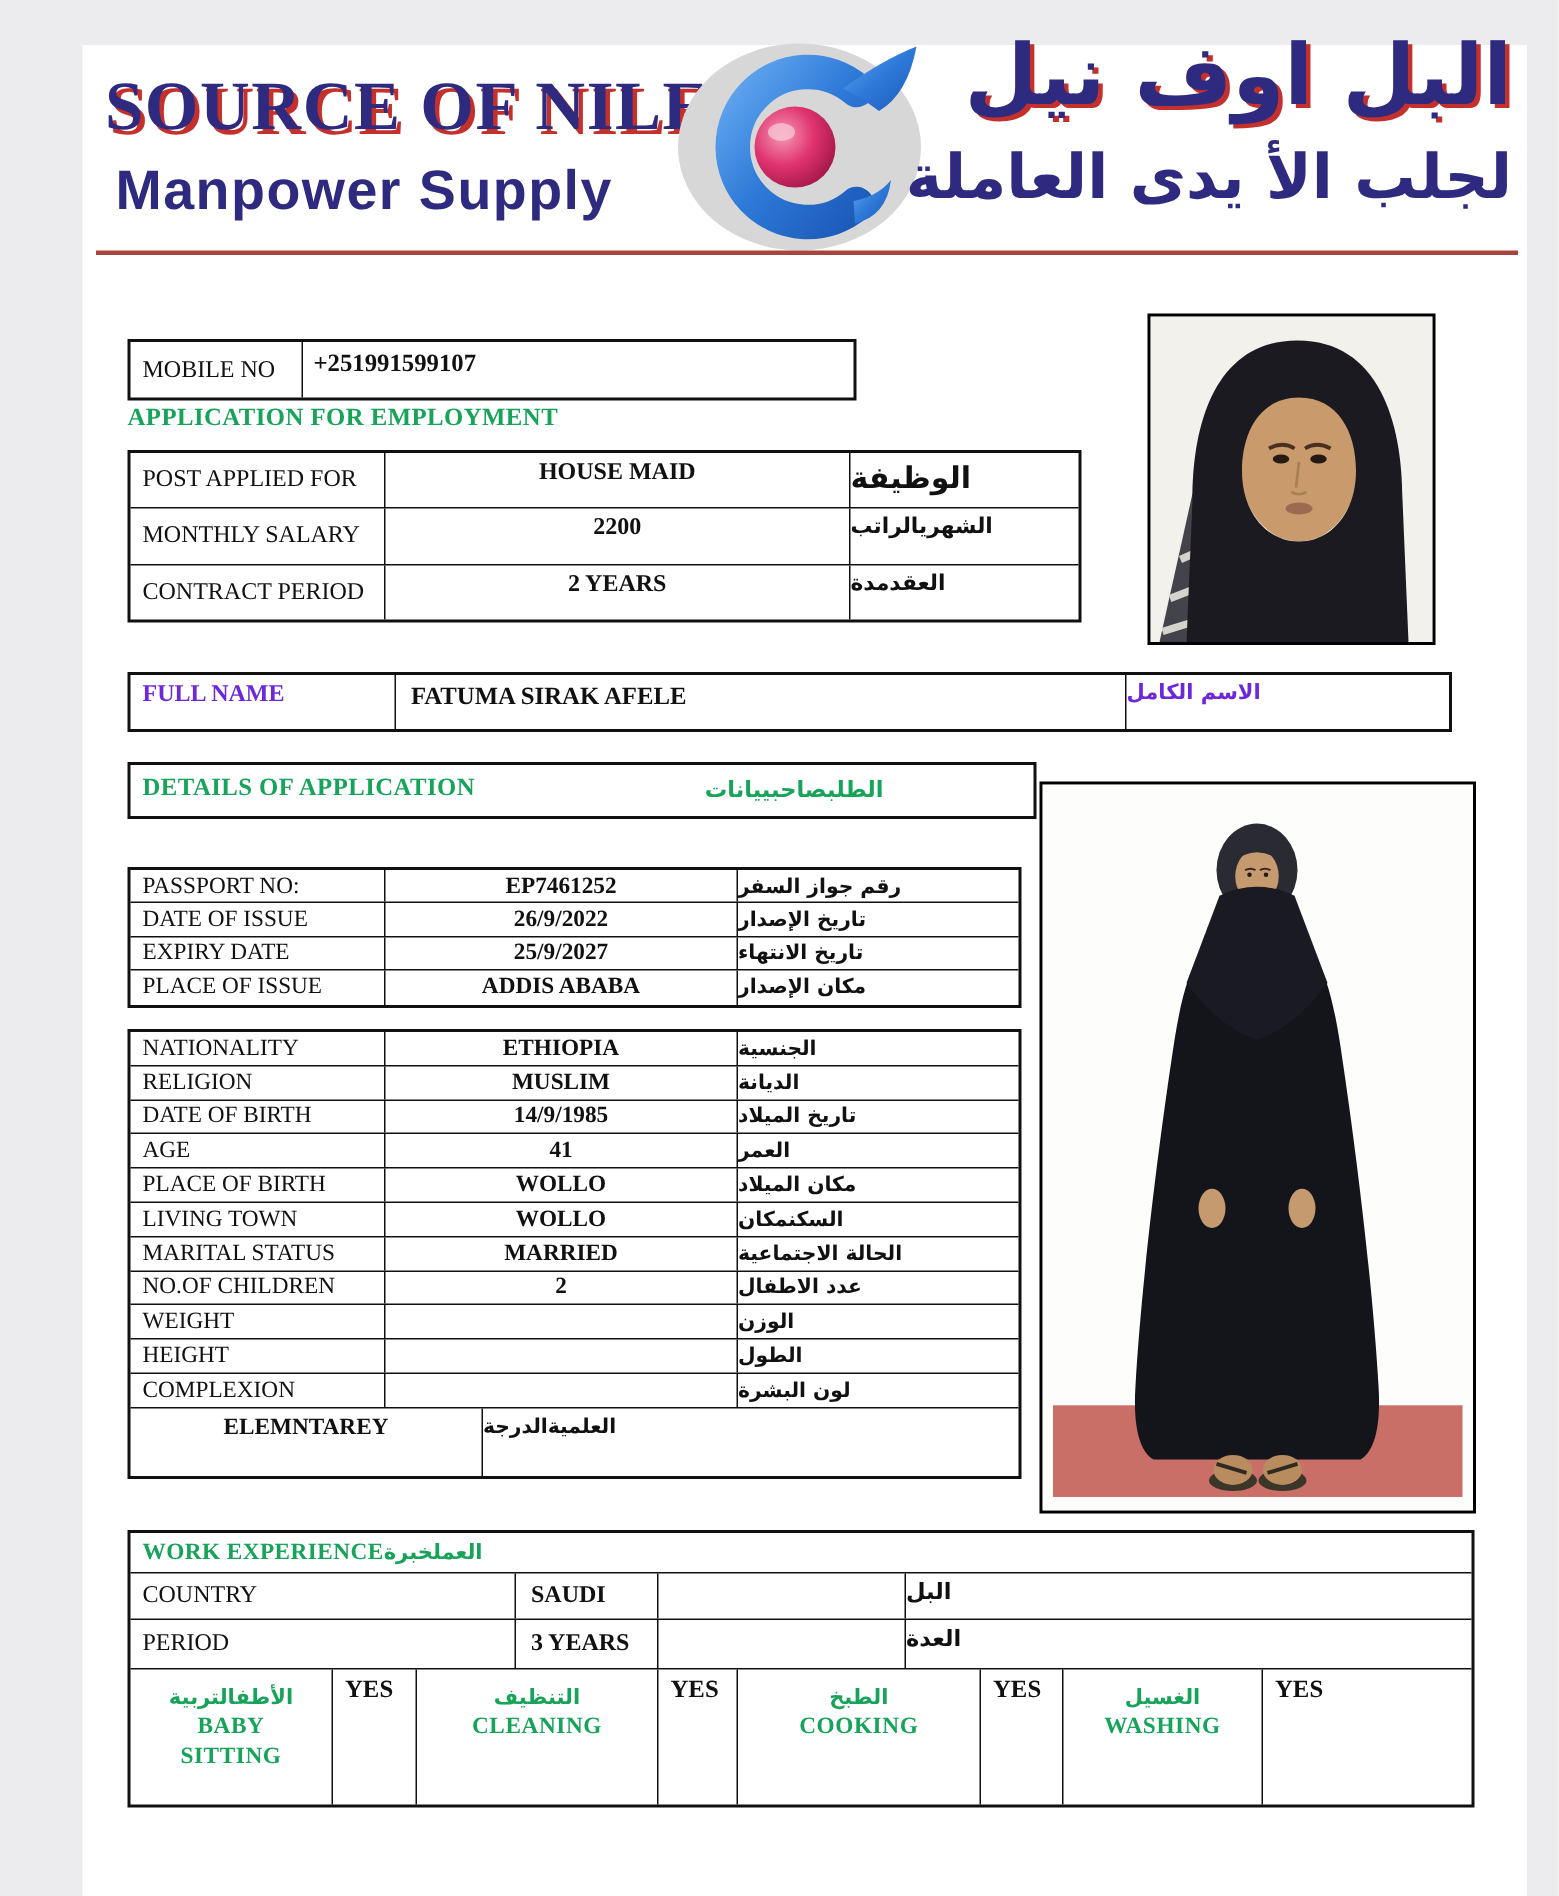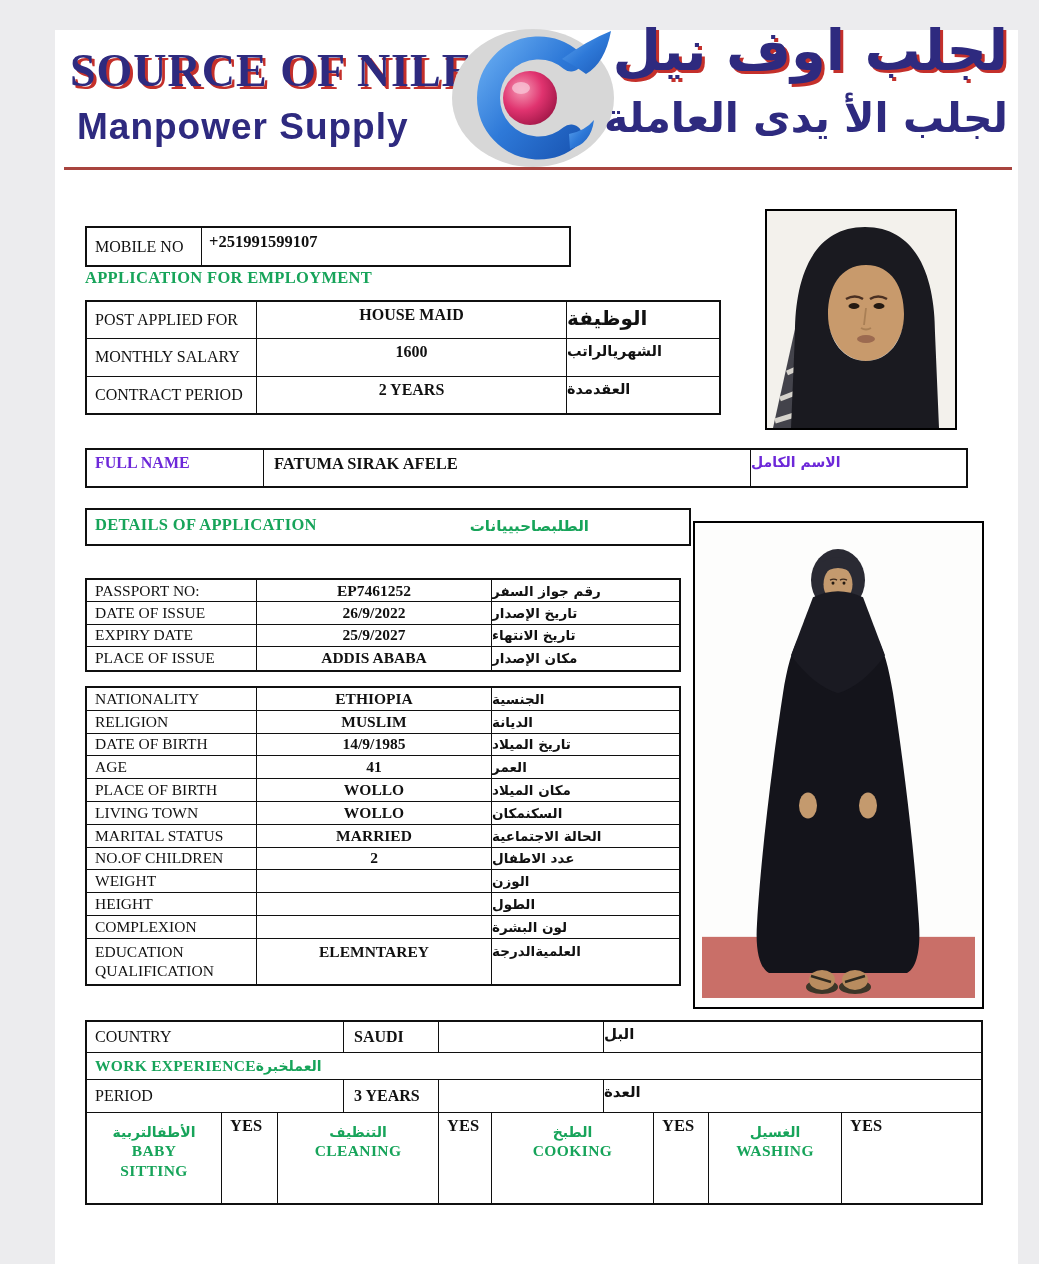--- a/index.html
+++ b/index.html
@@ -77,42 +77,42 @@
       </defs>
       <ellipse cx="83" cy="70" rx="81" ry="69" fill="#d7d7d7"></ellipse>
       <path d="M 121 32 A 50 50 0 1 0 121 108" fill="none" stroke="url(#lgBlue)" stroke-width="23" stroke-linecap="round"></path>
       <path d="M 112 31 Q 138 12 161 3 Q 155 35 136 46 Q 124 37 112 31 Z" fill="url(#lgBlue)"></path>
       <path d="M 119 106 Q 135 103 144 92 Q 141 116 120 121 Z" fill="url(#lgBlue)"></path>
       <circle cx="80" cy="70" r="27" fill="url(#rgRed)"></circle>
       <ellipse cx="71" cy="60" rx="9" ry="6" fill="#f7c2d4" opacity="0.8"></ellipse>
     </svg>
   </div>
 
-  <div class="abs brand-ar1">لجلب اوف نيل</div>
+  <div class="abs brand-ar1">البل اوف نيل</div>
   <div class="abs brand-ar2">لجلب الأ يدى العاملة</div>
   <div class="abs red-rule"></div>
 
   <div class="tbl" style="left:85px;top:226px;width:486px;height:41px;">
     <div class="trow" style="height:100%;text-align:center;">
       <div class="tc lab biglab" style="width:115px;">MOBILE NO</div>
       <div class="tc topal" style="flex:1;font-weight:bold;font-size:16.5px;padding-left:7px;">+251991599107</div>
     </div>
   </div>
 
   <div class="abs heading-green" style="left:85px;top:268px;">APPLICATION FOR EMPLOYMENT</div>
 
   <div class="tbl" style="left:85px;top:300px;width:636px;height:115px;display:flex;flex-direction:column;">
     <div class="trow" style="flex:1;">
       <div class="tc lab biglab" style="width:170px;">POST APPLIED FOR</div>
       <div class="tc val topal" style="width:310px;font-size:16px;">HOUSE MAID</div>
       <div class="tc arc topal" style="flex:1;font-size:20px;">الوظيفة</div>
     </div>
     <div class="trow" style="flex:1;">
       <div class="tc lab biglab" style="width:170px;">MONTHLY SALARY</div>
-      <div class="tc val topal" style="width:310px;font-size:16px;">1600</div>
+      <div class="tc val topal" style="width:310px;font-size:16px;">2200</div>
       <div class="tc arc topal" style="flex:1;font-size:14.5px;">الشهريالراتب</div>
     </div>
     <div class="trow" style="flex:1;">
       <div class="tc lab biglab" style="width:170px;">CONTRACT PERIOD</div>
       <div class="tc val topal" style="width:310px;font-size:16px;">2 YEARS</div>
       <div class="tc arc topal" style="flex:1;font-size:14.5px;">العقدمدة</div>
     </div>
   </div>
 
   <div class="photo" style="left:765px;top:209px;width:192px;height:221px;background:#f3f1ec;">
@@ -246,39 +246,38 @@
       <div class="tc lab" style="width:170px;">HEIGHT</div>
       <div class="tc val" style="width:235px;"></div>
       <div class="tc arc" style="flex:1;">الطول</div>
     </div>
     <div class="trow" style="height:22.8px;">
       <div class="tc lab" style="width:170px;">COMPLEXION</div>
       <div class="tc val" style="width:235px;"></div>
       <div class="tc arc" style="flex:1;">لون البشرة</div>
     </div>
     <div class="trow" style="height:45px;">
-      <div class="tc lab" style="width:170px;line-height:1.25;">EDUCATION QUALIFICATION</div>
       <div class="tc val topal" style="width:235px;">ELEMNTAREY</div>
       <div class="tc arc topal" style="flex:1;">العلميةالدرجة</div>
     </div>
   </div>
 
   <div class="tbl" style="left:85px;top:1020px;width:898px;">
+    <div class="trow" style="height:27px;">
+      <div class="tc" style="flex:1;padding-left:8px;">
+        <span class="heading-green" style="font-size:15.5px;">WORK EXPERIENCE</span>
+          <span class="ar-green" style="font-size:14px;">العملخبرة</span>
+      </div>
+    </div>
     <div class="trow" style="height:31px;">
       <div class="tc lab biglab" style="width:257px;">COUNTRY</div>
       <div class="tc" style="width:95px;font-weight:bold;font-size:16px;padding-left:10px;">SAUDI</div>
       <div class="tc" style="width:165px;"></div>
       <div class="tc arc" style="flex:1;font-size:15px;align-items:flex-start;padding-top:3px;">البل</div>
     </div>
-    <div class="trow" style="height:27px;">
-      <div class="tc" style="flex:1;padding-left:8px;">
-        <span class="heading-green" style="font-size:15.5px;">WORK EXPERIENCE</span>
-          <span class="ar-green" style="font-size:14px;">العملخبرة</span>
-      </div>
-    </div>
     <div class="trow" style="height:33px;">
       <div class="tc lab biglab" style="width:257px;">PERIOD</div>
       <div class="tc" style="width:95px;font-weight:bold;font-size:16px;padding-left:10px;">3 YEARS</div>
       <div class="tc" style="width:165px;"></div>
       <div class="tc arc" style="flex:1;font-size:15px;align-items:flex-start;padding-top:3px;">العدة</div>
     </div>
     <div class="trow" style="height:90px;">
       <div class="tc skill-cell" style="width:135px;">
         <span class="skill-ar">الأطفالتربية</span>
         <span class="skill-en wrap">BABY SITTING</span>

